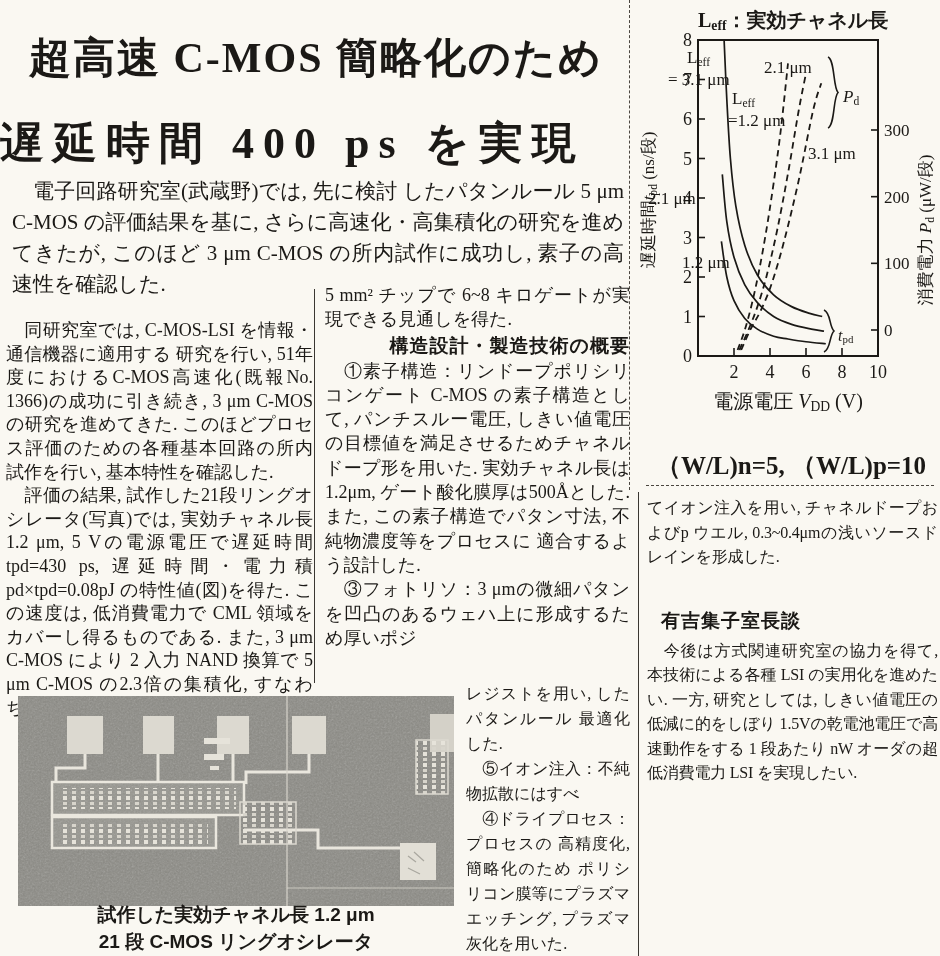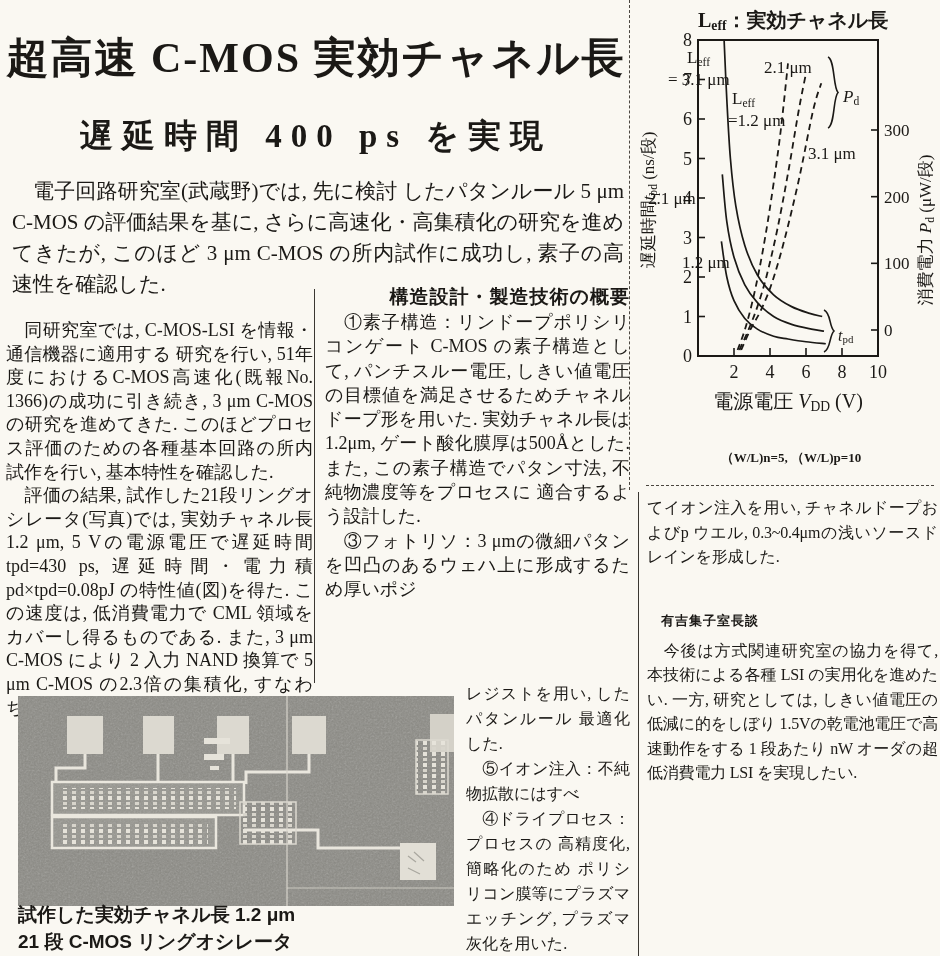--- a/index.html
+++ b/index.html
@@ -2,66 +2,67 @@
 <html><head>
 <meta charset="utf-8">
 <style>
   html,body{margin:0;padding:0;background:#e8e6e0;}
   .page{position:relative;width:940px;height:956px;background:#faf8f2;color:#1b1916;
         font-family:"Liberation Serif","DejaVu Serif",serif;overflow:hidden;}
   .abs{position:absolute;}
   h1,h2,h3,p,figure{margin:0;padding:0;font-weight:normal;}
   .headline{left:0;top:30px;width:632px;text-align:center;font-size:42px;font-weight:bold;
             letter-spacing:2px;}
-  .subheadline{left:0;top:114px;width:632px;text-align:center;font-size:33px;font-weight:bold;
+  .subheadline{left:0;top:114px;width:632px;text-align:left;font-size:44px;font-weight:bold;
             letter-spacing:9px;}
   .lede{left:12px;top:176px;width:612px;font-size:21px;line-height:31px;text-align:justify;}
   .col{text-align:justify;}
   .col p{text-align:justify;}
   .col1{left:6px;top:283px;width:307px;font-size:18px;line-height:23.6px;margin-top:36px;}
   .col2{left:325px;top:283px;width:305px;font-size:18px;line-height:24.3px;}
   .col2 h3{font-family:"Liberation Sans","DejaVu Sans",sans-serif;font-weight:bold;
            font-size:19px;text-align:right;line-height:25px;margin:1px 0 1px 0;letter-spacing:1px;}
   .col2n{left:466px;top:681px;width:164px;font-size:16px;line-height:25px;}
   .col3{left:647px;top:496px;width:291px;font-size:16px;line-height:24.5px;letter-spacing:-0.2px;}
   .col3 h3{font-family:"Liberation Sans","DejaVu Sans",sans-serif;font-weight:bold;
-           font-size:13px;line-height:24px;margin:39px 0 6px 14px;letter-spacing:1px;}
+           font-size:19px;line-height:24px;margin:39px 0 6px 14px;letter-spacing:1px;}
   .vrule{width:0;border-left:1.5px solid #3a3732;}
   .vrule-dashed{width:0;border-left:1.5px dashed #4a463f;}
   .hrule-dashed{height:0;border-top:1.5px dashed #4a463f;}
   .chartfig{left:640px;top:0;width:300px;}
   .chartcap1{left:648px;top:421px;width:286px;text-align:center;
              font-family:"Liberation Sans","DejaVu Sans",sans-serif;font-weight:bold;font-size:20px;}
-  .chartcap2{left:648px;top:449px;width:286px;text-align:center;font-size:13px;font-weight:bold;}
+  .chartcap2{left:648px;top:449px;width:286px;text-align:center;font-size:25px;font-weight:bold;}
   .photofig{left:18px;top:696px;width:436px;height:210px;}
-  .photocap{left:18px;top:901px;width:436px;
+  .photocap{left:18px;top:901px;width:436px;text-align:center;
             font-family:"Liberation Sans","DejaVu Sans",sans-serif;font-weight:bold;
             font-size:19px;line-height:27px;}
   svg text{font-family:"Liberation Serif","DejaVu Serif",serif;fill:#1b1916;}
 </style>
 </head>
 <body>
 
 <div class="page">
 
-  <h1 class="abs headline">超高速 C-MOS 実効チャネル長</h1>
+  <h1 class="abs headline">超高速 C-MOS 簡略化のため</h1>
   <h2 class="abs subheadline">遅延時間 400 ps を実現</h2>
   <p class="abs lede">　電子回路研究室(武蔵野)では, 先に検討 したパタンルール 5 μm C-MOS の評価結果を基に, さらに高速化・高集積化の研究を進めてきたが, このほど 3 μm C-MOS の所内試作に成功し, 素子の高速性を確認した.</p>
 
   <div class="abs vrule-dashed" style="left:629px;top:0;height:490px;"></div>
   <div class="abs vrule" style="left:314px;top:289px;height:394px;"></div>
   <div class="abs vrule" style="left:638px;top:492px;height:464px;"></div>
   <div class="abs hrule-dashed" style="left:646px;top:485px;width:288px;"></div>
 
   <section class="abs col col1">
     <p>　同研究室では, C-MOS-LSI を情報・通信機器に適用する 研究を行い, 51年度におけるC-MOS高速化(既報No. 1366)の成功に引き続き, 3 μm C-MOS の研究を進めてきた. このほどプロセス評価のための各種基本回路の所内試作を行い, 基本特性を確認した.</p>
     <p>　評価の結果, 試作した21段リングオシレータ(写真)では, 実効チャネル長 1.2 μm, 5 Vの電源電圧で遅延時間 tpd=430 ps, 遅延時間・電力積 pd×tpd=0.08pJ の特性値(図)を得た. この速度は, 低消費電力で CML 領域をカバーし得るものである. また, 3 μm C-MOS により 2 入力 NAND 換算で 5 μm C-MOS の2.3倍の集積化, すなわち, 5×</p>
   </section>
 
   <section class="abs col col2">
+    <p>5 mm² チップで 6~8 キロゲートが実現できる見通しを得た.</p>
     <h3>構造設計・製造技術の概要</h3>
     <p>　①素子構造：リンドープポリシリコンゲート C-MOS の素子構造として, パンチスルー電圧, しきい値電圧の目標値を満足させるためチャネルドープ形を用いた. 実効チャネル長は 1.2μm, ゲート酸化膜厚は500Åとした. また, この素子構造でパタン寸法, 不純物濃度等をプロセスに 適合するよう設計した.</p>
     <p>　③フォトリソ：3 μmの微細パタンを凹凸のあるウェハ上に形成するため厚いポジ</p>
   </section>
 
   <section class="abs col col2n">
     <p>レジストを用い, したパタンルール 最適化した.</p>
     <p>　⑤イオン注入：不純物拡散にはすべ</p>
     <p>　④ドライプロセス：プロセスの 高精度化, 簡略化のため ポリシリコン膜等にプラズマエッチング, プラズマ灰化を用いた.</p>
   </section>

